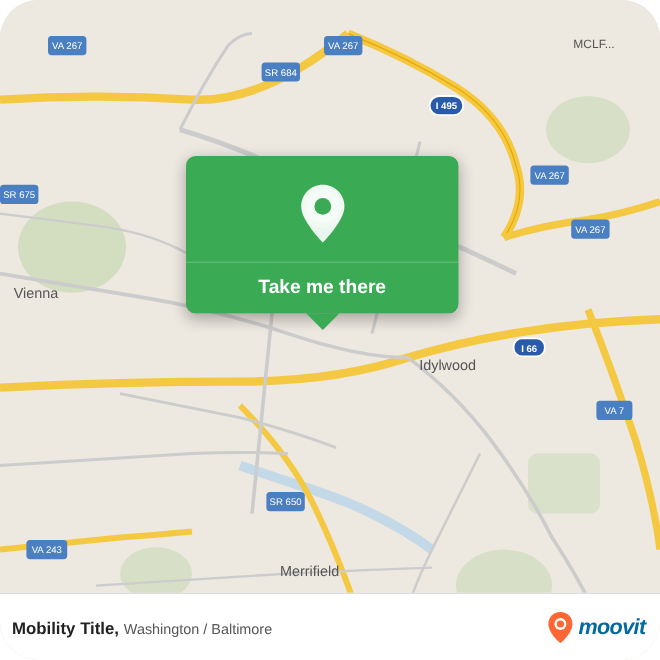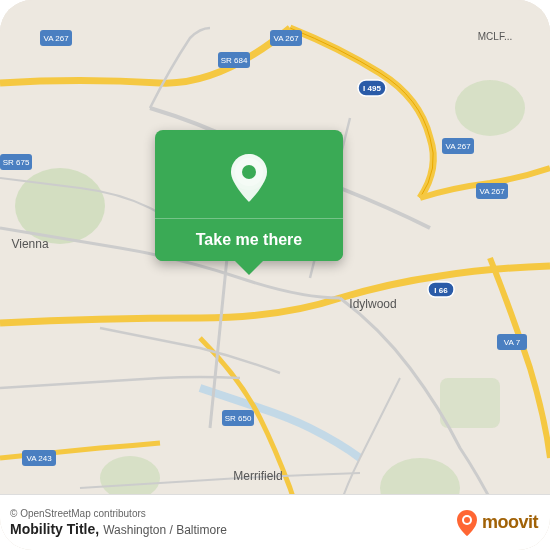--- a/index.html
+++ b/index.html
@@ -64,30 +64,31 @@
 
     .moovit-logo {
       display: flex;
       align-items: center;
       gap: 4px;
     }
 
     .moovit-text {
       font-size: 18px;
       font-weight: bold;
-      color: #a16207;
+      color: #0369a1;
+      font-style: italic;
       letter-spacing: -0.5px;
     }
 
     
     .popup-card {
       position: absolute;
       top: 130px;
       left: 155px;
-      width: 188px;
+      width: 227px;
       background: #3aaa55;
       border-radius: 8px;
       padding: 0;
       z-index: 20;
       box-shadow: 0 4px 12px rgba(0,0,0,0.3);
       display: flex;
       flex-direction: column;
       align-items: center;
     }
 
@@ -230,21 +231,20 @@
 
         <path d="M22 2 C12 2 4 10 4 20 C4 32 22 50 22 50 C22 50 40 32 40 20 C40 10 32 2 22 2 Z" fill="white" opacity="0.9"></path>
         <circle cx="22" cy="20" r="7" fill="#3aaa55"></circle>
       </svg>
     </div>
     <button class="popup-button">Take me there</button>
   </div>
 
   <div class="bottom-bar">
     <div class="bottom-left">
-      <span class="copyright-text">© OpenStreetMap contributors</span>
       <div style="display:flex; align-items:baseline; gap:4px;">
         <span class="location-title">Mobility Title,</span>
         <span class="location-subtitle">Washington / Baltimore</span>
       </div>
     </div>
     <div class="moovit-logo">
 
       <svg width="22" height="28" viewBox="0 0 22 28">
         <path d="M11 1 C5 1 1 5.5 1 11 C1 19 11 27 11 27 C11 27 21 19 21 11 C21 5.5 17 1 11 1 Z" fill="#ff6633"></path>
         <circle cx="11" cy="11" r="5" fill="white"></circle>

